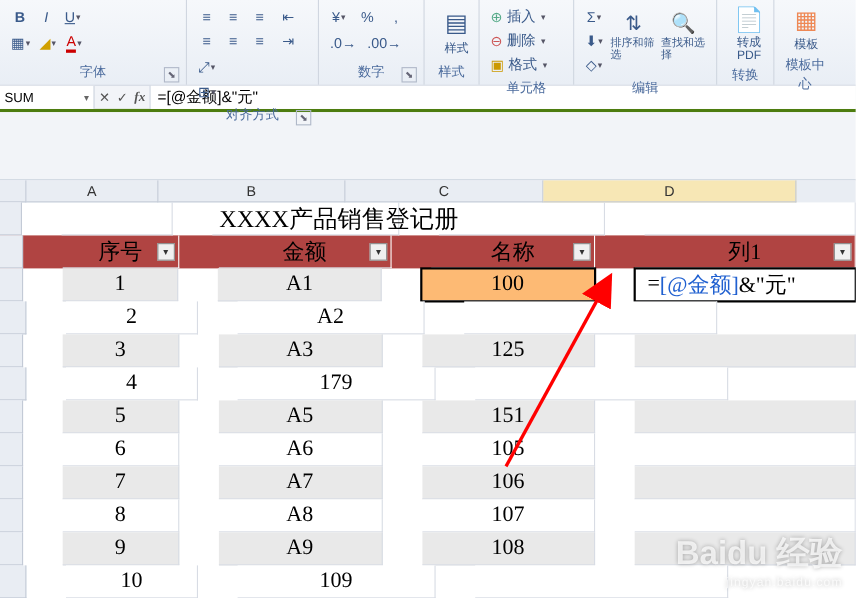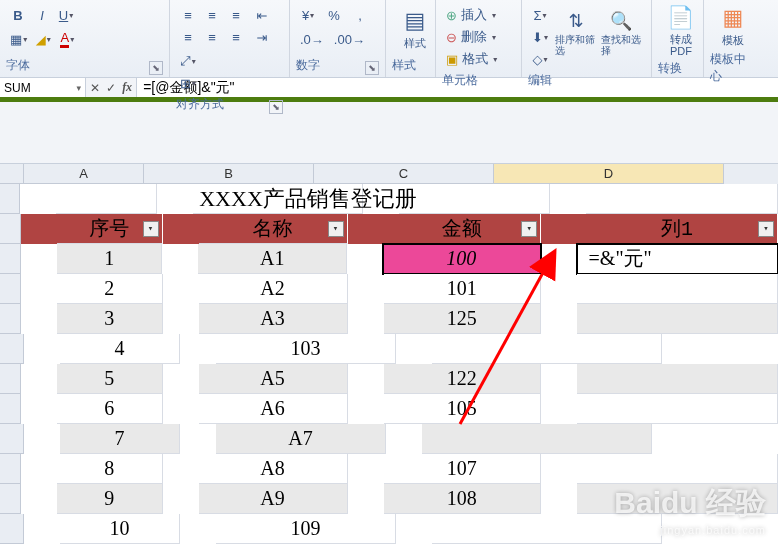--- a/index.html
+++ b/index.html
@@ -2,49 +2,49 @@
 <html><head>
 <meta charset="utf-8">
 <style>
 * { margin: 0; padding: 0; box-sizing: border-box; }
 body { font-family: "Microsoft YaHei", SimSun, Arial, sans-serif; font-size: 13px; background: #fff; overflow: hidden; width: 778px; height: 544px; position: relative; }
 
 
 .ribbon { background: linear-gradient(#f6f8fb, #e9eef5); border-bottom: 1px solid #c8d0dc; height: 78px; display: flex; }
 .ribbon-group { border-right: 1px solid #d0d6e0; display: flex; flex-direction: column; justify-content: space-between; padding: 4px 6px 0 6px; }
 .ribbon-group-body { display: flex; gap: 2px; align-items: flex-start; flex-wrap: wrap; }
-.ribbon-group-label { text-align: left; font-size: 12px; color: #4a6a9c; padding: 2px 0 3px 0; position: relative; }
+.ribbon-group-label { text-align: center; font-size: 12px; color: #4a6a9c; padding: 2px 0 3px 0; position: relative; }
 .ribbon-group-label .dlg { position: absolute; right: 0; bottom: 2px; width: 14px; height: 14px; border: 1px solid #b0b8c8; font-size: 9px; color: #667; display: flex; align-items: center; justify-content: center; }
 .rbtn { min-width: 24px; height: 22px; border: 1px solid transparent; display: inline-flex; align-items: center; justify-content: center; padding: 0 3px; color: #3a5a8a; cursor: default; font-size: 13px; position: relative; }
 .rbtn .dd { font-size: 8px; margin-left: 1px; color: #556; }
 .big-btn { width: 46px; height: 58px; display: flex; flex-direction: column; align-items: center; justify-content: center; gap: 2px; font-size: 11px; color: #3a5a8a; border: 1px solid transparent; }
 .big-btn .ico { font-size: 22px; }
 .stack { display: flex; flex-direction: column; }
 
 
-.formula-bar { height: 24px; border-bottom: 5px solid #4d7c0f; display: flex; align-items: stretch; background: #f2f4f8; }
+.formula-bar { height: 24px; border-bottom: 3px solid #4d7c0f; display: flex; align-items: stretch; background: #f2f4f8; }
 .namebox { width: 86px; border-right: 1px solid #c8d0dc; background: #fff; display: flex; align-items: center; padding: 0 4px; font-family: Arial; font-size: 12px; }
 .namebox .dd { margin-left: auto; font-size: 9px; color: #666; }
 .fx-btns { display: flex; align-items: center; border-right: 1px solid #c8d0dc; padding: 0 4px; gap: 6px; }
 .fx-btns span { font-size: 12px; color: #555; cursor: default; }
 .fx-fx { font-style: italic; font-weight: bold; font-family: "Times New Roman"; }
 .formula-input { flex: 1; background: #fff; padding: 2px 6px; font-family: SimSun, Arial; font-size: 14px; display: flex; align-items: center; }
 
 
 .expand-area { height: 62px; background: #f2f4f8; border-bottom: 1px solid #c8d0dc; }
 
 
 .grid { position: relative; }
 .col-headers { display: flex; height: 20px; background: #e9edf3; }
 .corner { width: 24px; border-right: 1px solid #c3cad6; border-bottom: 1px solid #c3cad6; background: #e9edf3; }
 .col-h { border-right: 1px solid #c3cad6; border-bottom: 1px solid #c3cad6; display: flex; align-items: center; justify-content: center; font-size: 13px; color: #333; position: relative; }
 .col-h.active { background: #f7e7b5; }
 .row { display: flex; height: 30px; gap: 36px; }
 .row-h { width: 24px; border-right: 1px solid #c3cad6; border-bottom: 1px solid #c3cad6; background: #e9edf3; display: flex; align-items: center; justify-content: center; font-size: 12px; color: #333; }
-.cell { border-right: 1px solid #d8dce4; border-bottom: 1px solid #d8dce4; display: flex; align-items: center; font-family: Liberation Mono, monospace; font-size: 20px; color: #000; padding: 0 6px; position: relative; }
+.cell { border-right: 1px solid #d8dce4; border-bottom: 1px solid #d8dce4; display: flex; align-items: center; font-family: Liberation Serif, serif; font-size: 20px; color: #000; padding: 0 6px; position: relative; }
 .colA { width: 120px; } .colB { width: 170px; } .colC { width: 180px; } .colD { width: 230px; }
 
 
 .title-cell { justify-content: flex-start; font-size: 22px; font-family: SimSun; }
 .title-row .cell { border-bottom: 1px solid #d8dce4; }
 
 
 .thead { background: #b04442; color: #fff; }
 .thead .cell { justify-content: center; font-size: 20px; border-right-color: #fff; border-bottom: 1px solid #d8dce4; }
 .filter-btn { position: absolute; right: 3px; top: 50%; transform: translateY(-50%); width: 16px; height: 16px; background: #f0f0f0; border: 1px solid #888; display: flex; align-items: center; justify-content: center; color: #333; }
@@ -237,83 +237,84 @@
     <div class="cell colC"></div>
     <div class="cell colD"></div>
   </div>
 
   <div class="row thead">
     <div class="row-h"></div>
     <div class="cell colA">
         <span>序号</span>
         <span class="filter-btn"></span>
       </div>
+    <div class="cell colC">
+        <span>金额</span>
+        <span class="filter-btn"></span>
+      </div>
     <div class="cell colB">
         <span>名称</span>
         <span class="filter-btn"></span>
       </div>
-    <div class="cell colC">
-        <span>金额</span>
-        <span class="filter-btn"></span>
-      </div>
     <div class="cell colD">
         <span>列1</span>
         <span class="filter-btn"></span>
       </div>
   </div>
 
   <div id="data-rows">
       <div class="row drow even">
         <div class="row-h"></div>
         <div class="cell colA">1</div>
         <div class="cell colB">A1</div>
-        <div class="cell colC" style="outline: rgb(0, 0, 0) solid 2px; outline-offset: -1px; background: #ec4899; font-style: italic;">100</div>
+        <div class="cell colC" style="outline: rgb(0, 0, 0) solid 2px; outline-offset: -1px; background: #fdba74;">100</div>
         <div class="cell colD editing-cell">
           <span>=</span>
+          <span class="ref">[@金额]</span>
           <span>&amp;"元"</span>
         </div>
       </div>
       <div class="row drow odd">
         <div class="row-h"></div>
         <div class="cell colA">2</div>
         <div class="cell colB">A2</div>
-        <div class="cell colC">101</div>
         <div class="cell colD"></div>
       </div>
       <div class="row drow even">
         <div class="row-h"></div>
         <div class="cell colA">3</div>
         <div class="cell colB">A3</div>
         <div class="cell colC">125</div>
         <div class="cell colD"></div>
       </div>
       <div class="row drow odd">
         <div class="row-h"></div>
         <div class="cell colA">4</div>
-        <div class="cell colC">103</div>
+        <div class="cell colC">179</div>
         <div class="cell colD"></div>
       </div>
       <div class="row drow even">
         <div class="row-h"></div>
         <div class="cell colA">5</div>
         <div class="cell colB">A5</div>
-        <div class="cell colC">122</div>
+        <div class="cell colC">151</div>
         <div class="cell colD"></div>
       </div>
       <div class="row drow odd">
         <div class="row-h"></div>
         <div class="cell colA">6</div>
         <div class="cell colB">A6</div>
         <div class="cell colC">105</div>
         <div class="cell colD"></div>
       </div>
       <div class="row drow even">
         <div class="row-h"></div>
         <div class="cell colA">7</div>
         <div class="cell colB">A7</div>
+        <div class="cell colC">106</div>
         <div class="cell colD"></div>
       </div>
       <div class="row drow odd">
         <div class="row-h"></div>
         <div class="cell colA">8</div>
         <div class="cell colB">A8</div>
         <div class="cell colC">107</div>
         <div class="cell colD"></div>
       </div>
       <div class="row drow even">

